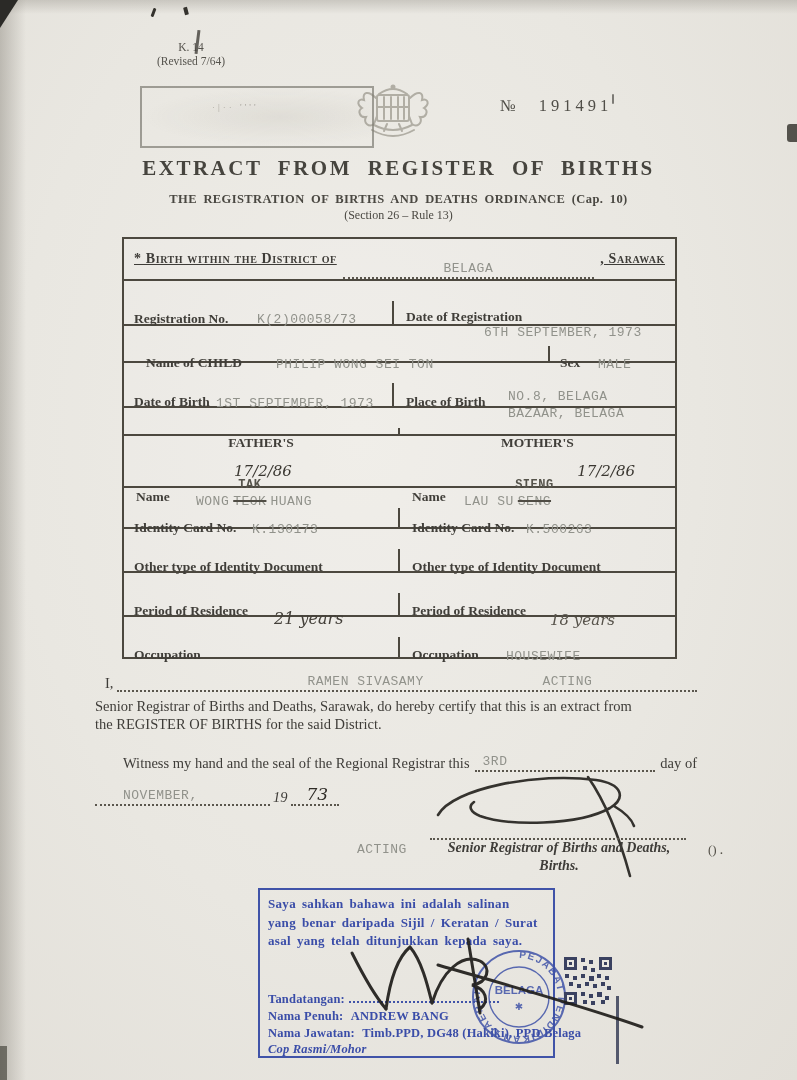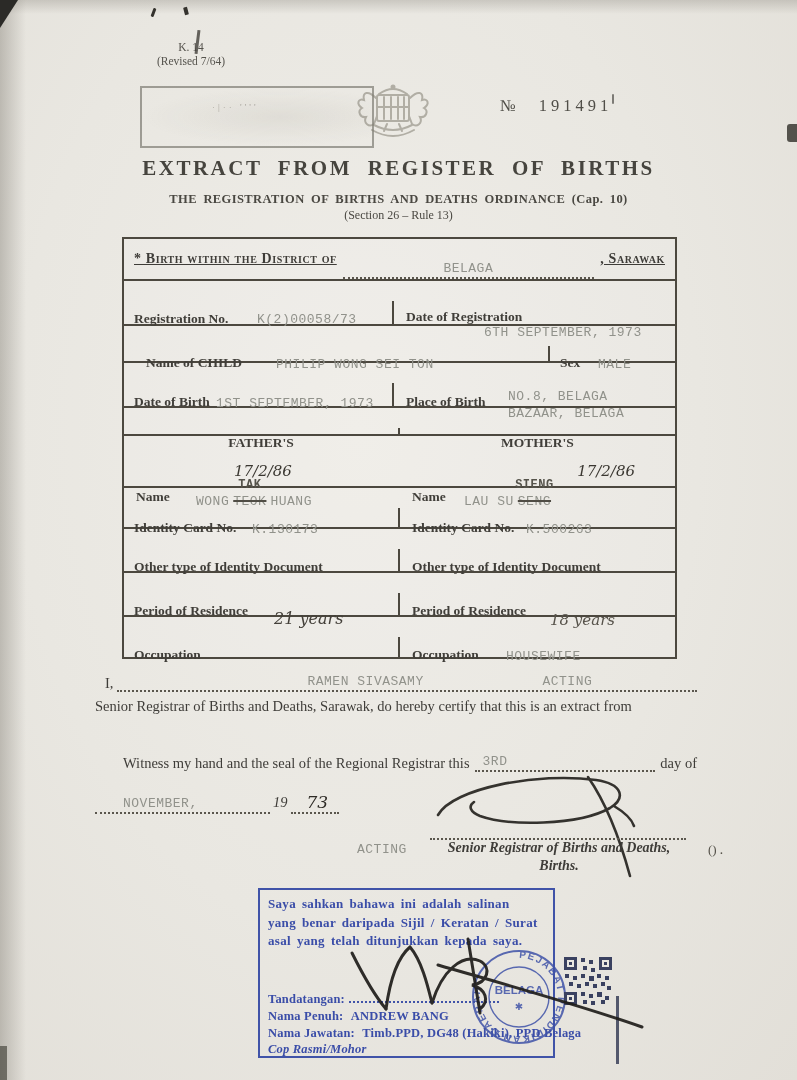--- a/index.html
+++ b/index.html
@@ -227,30 +227,31 @@
   </div>
 
   <div class="abs cert" style="left:95px;top:672px;width:602px;display:flex;align-items:flex-end;">
     <span style="margin-left:10px;">I,</span>
     <span class="dots" style="flex:1;height:18px;margin-left:4px;">
       <span class="typed" style="position:absolute;left:190px;bottom:1px;">RAMEN SIVASAMY</span>
       <span class="typed" style="position:absolute;left:425px;bottom:1px;">ACTING</span>
     </span>
   </div>
   <div class="abs cert" style="left:95px;top:698px;width:602px;">Senior Registrar of Births and Deaths, Sarawak, do hereby certify that this is an extract from</div>
+  <div class="abs cert" style="left:95px;top:716px;width:602px;">the REGISTER OF BIRTHS for the said District.</div>
 
   <div class="abs cert" style="left:95px;top:752px;width:602px;display:flex;align-items:flex-end;">
     <span style="margin-left:28px;">Witness my hand and the seal of the Regional Registrar this</span>
     <span class="dots" style="flex:1;height:18px;margin:0 5px;">
       <span class="typed" style="position:absolute;left:8px;bottom:1px;">3RD</span>
     </span>
     <span>day of</span>
   </div>
 
-  <div class="abs cert" style="left:95px;top:786px;display:flex;margin-top:8px;">
+  <div class="abs cert" style="left:95px;top:786px;display:flex;align-items:flex-end;">
     <span class="dots" style="width:175px;height:18px;">
       <span class="typed" style="position:absolute;left:28px;bottom:1px;">NOVEMBER,</span>
     </span>
     <span style="margin:0 3px;font-style:italic;">19</span>
     <span class="dots" style="width:48px;height:18px;">
       <span class="hand" style="position:absolute;left:16px;bottom:0;font-size:17px;color:#2e2b26;">73</span>
     </span>
   </div>
 
   <svg class="abs" style="left:418px;top:760px;" width="250" height="128" viewBox="0 0 250 128">

